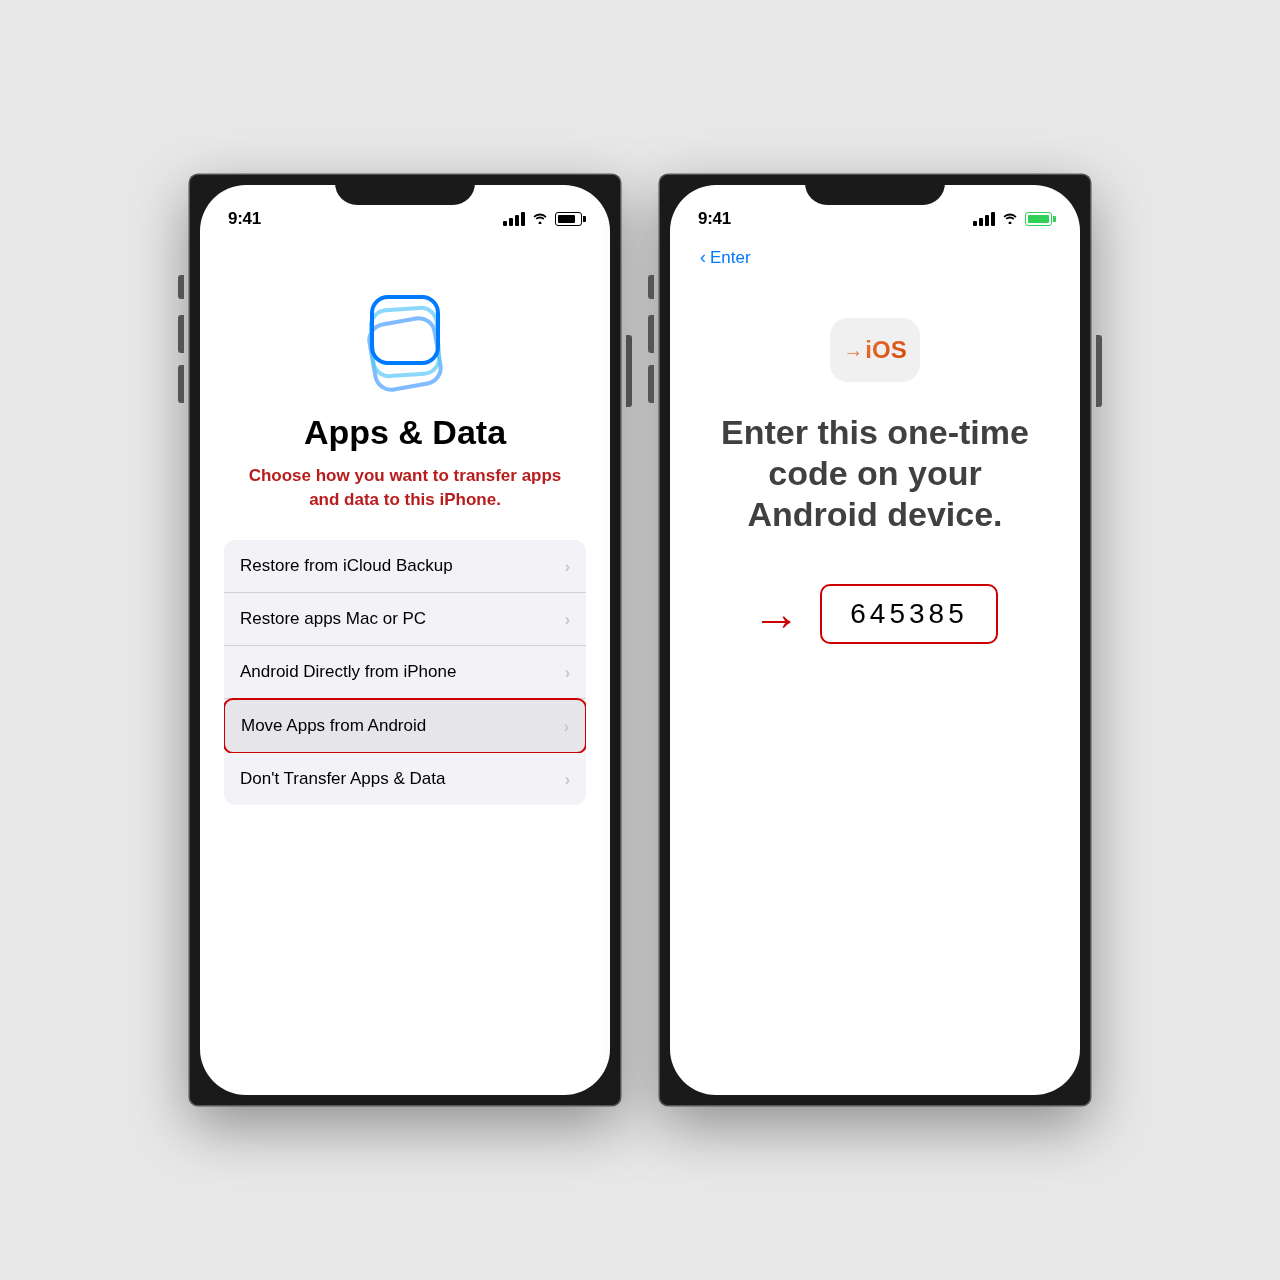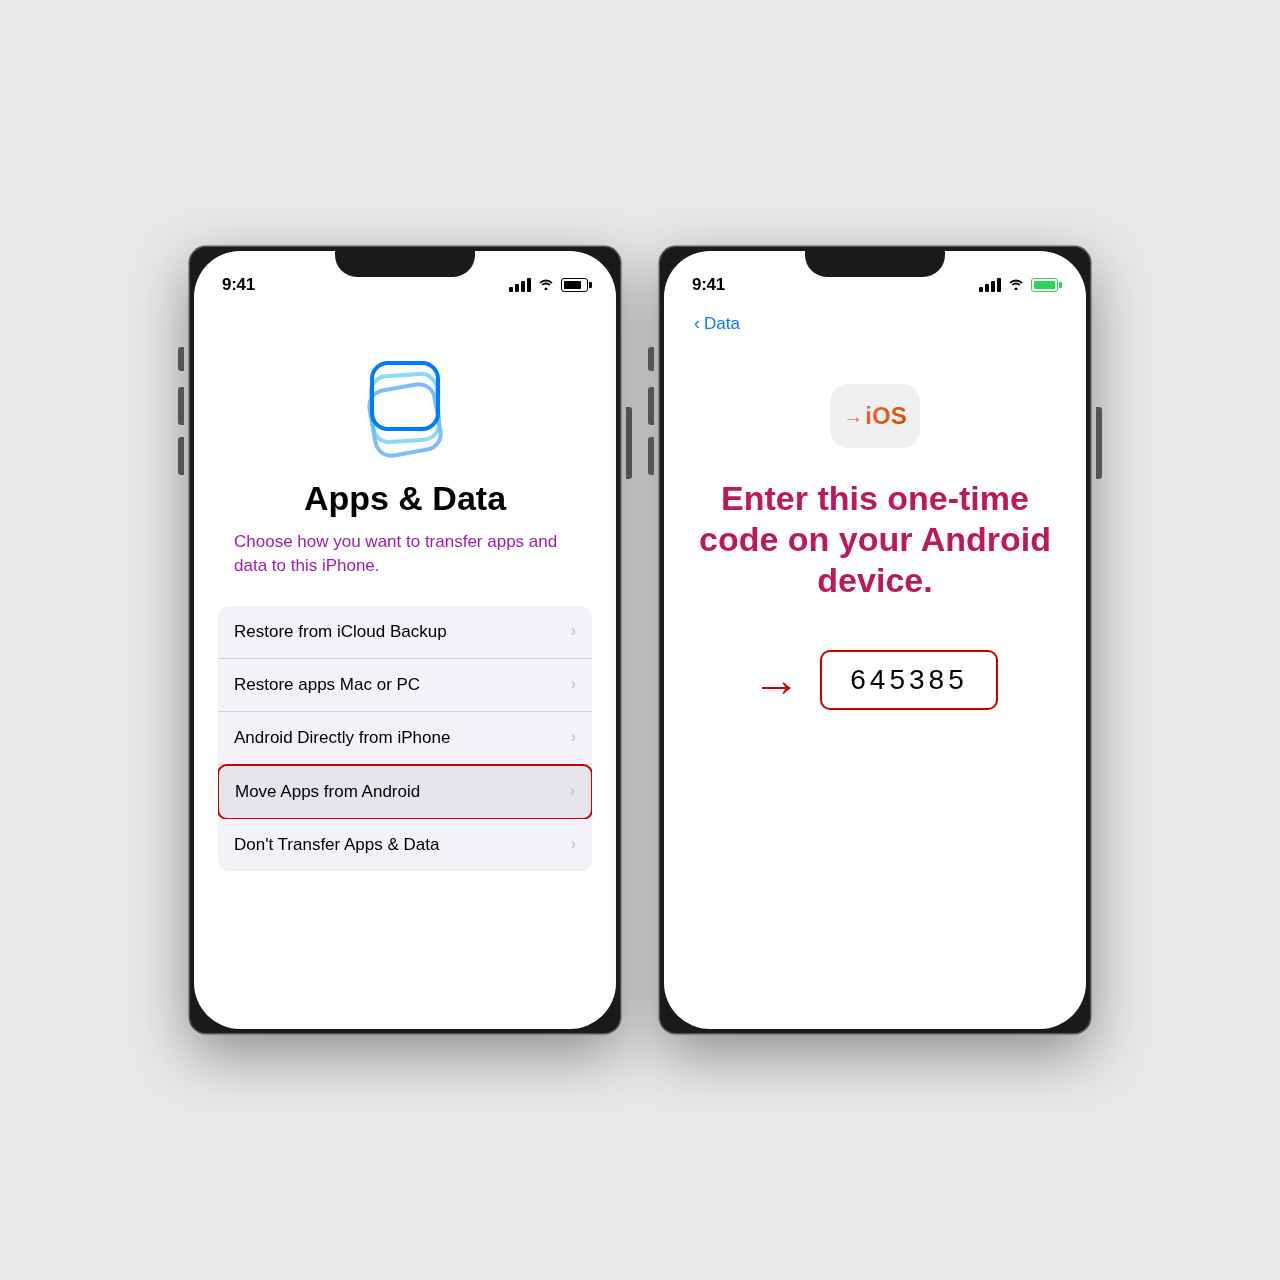--- a/index.html
+++ b/index.html
@@ -11,24 +11,24 @@
       display: flex;
       align-items: center;
       justify-content: center;
       gap: 40px;
       font-family: -apple-system, 'SF Pro Display', 'Helvetica Neue', sans-serif;
     }
 
     
     .phone {
       width: 430px;
-      height: 786px;
+      height: 930px;
       background: #1a1a1a;
-      border-radius: 16px;
-      padding: 4px;
+      border-radius: 8px;
+      padding: 10px;
       position: relative;
       box-shadow: 0 0 0 1.5px #555, 0 20px 60px rgba(0,0,0,0.4);
     }
 
     .phone-inner {
       width: 100%;
       height: 100%;
       background: #ffffff;
       border-radius: 46px;
       overflow: hidden;
@@ -181,36 +181,38 @@
     .screen-title {
       font-size: 34px;
       font-weight: 700;
       color: #000;
       text-align: center;
       margin-bottom: 12px;
     }
 
     .screen-subtitle {
       font-size: 17px;
-      color: #a21caf;
+      color: #b91c1c;
+      text-align: center;
       padding: 0 40px;
       line-height: 1.4;
       margin-bottom: 28px;
+      font-weight: bold;
     }
 
     .menu-list {
       width: calc(100% - 48px);
       background: #f2f2f7;
       border-radius: 12px;
       overflow: hidden;
     }
 
     .menu-item {
       display: flex;
-      align-items: flex-start;
+      align-items: flex-end;
       justify-content: space-between;
       padding: 16px 16px;
       font-size: 17px;
       color: #000;
       border-bottom: 1px solid #d1d1d6;
       background: #f2f2f7;
       position: relative;
     }
 
     .menu-item:last-child {
@@ -278,21 +280,21 @@
       font-weight: 800;
       background: linear-gradient(135deg, #e8763a 0%, #d44000 100%);
       -webkit-background-clip: text;
       -webkit-text-fill-color: transparent;
       background-clip: text;
     }
 
     .code-heading {
       font-size: 34px;
       font-weight: 700;
-      color: #be185d;
+      color: #404040;
       text-align: center;
       line-height: 1.2;
       margin-bottom: 40px;
     }
 
     .code-row {
       display: flex;
       align-items: center;
       justify-content: center;
       gap: 20px;
@@ -434,21 +436,21 @@
         </span>
         <div class="battery-icon battery-green">
           <div class="battery-fill" style="width:100%;background:#30d158;"></div>
         </div>
       </div>
     </div>
 
     <div class="phone2-content">
       <div class="back-button">
         <span class="back-chevron">‹</span>
-        <span>Data</span>
+        <span>Enter</span>
       </div>
 
       <div class="ios-badge" style="margin: 20px auto 30px; width:90px; height:64px;">
         <span class="ios-arrow" style="color:#e8763a; font-size:20px; font-weight:900;">→</span>
         <span class="ios-text">iOS</span>
       </div>
 
       <h1 class="code-heading">Enter this one-time code on your Android device.</h1>
 
       <div class="code-row">

